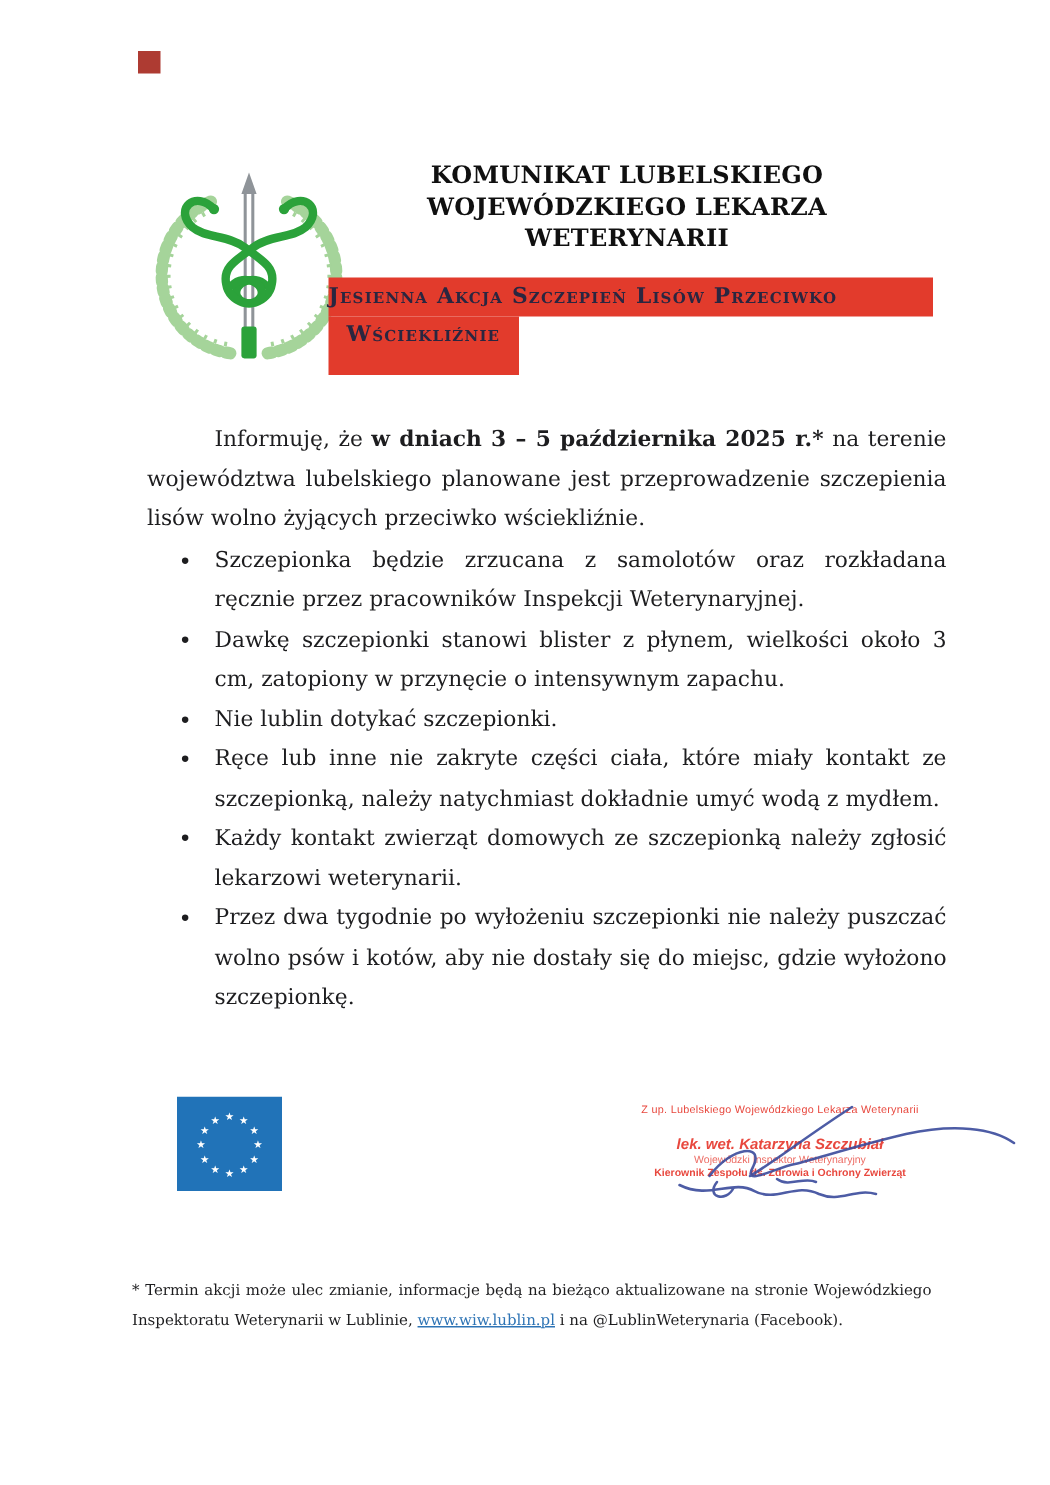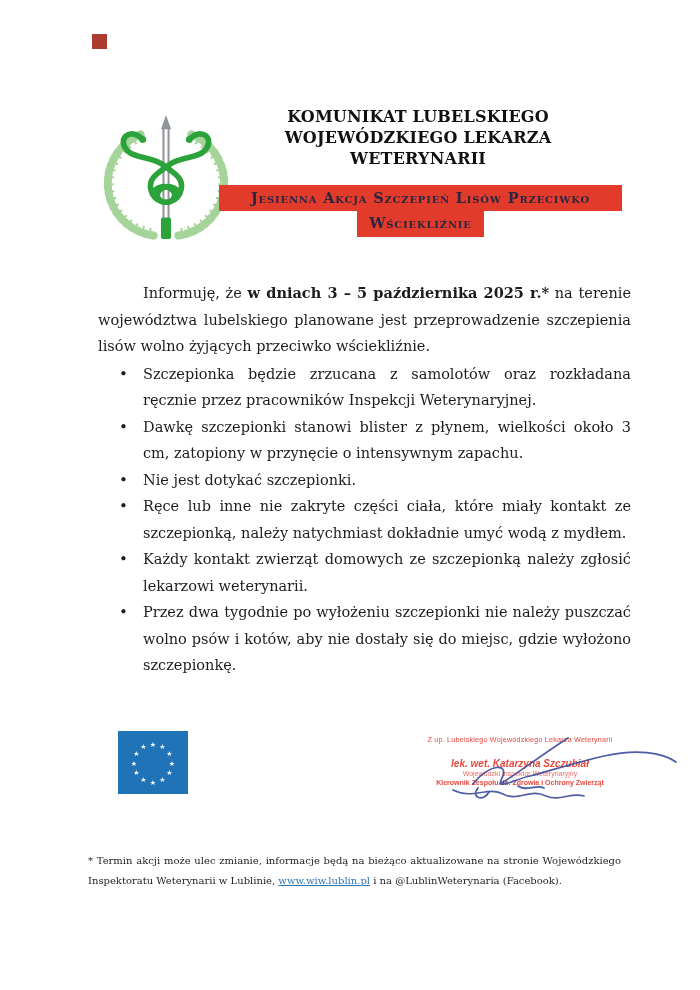--- a/index.html
+++ b/index.html
@@ -9,27 +9,27 @@
     --body-ink:#1d1d1f; --mark-red:#ae3b32;
   }
   html,body{margin:0;padding:0;background:#fff;}
   .page{position:relative;width:700px;height:988px;background:#fff;overflow:hidden;
         font-family:"DejaVu Serif",serif;color:var(--body-ink);}
   .corner-mark{position:absolute;left:92px;top:34px;width:15px;height:15px;
         background:var(--mark-red);}
   .logo{position:absolute;left:100px;top:112px;width:132px;height:132px;}
   .titles{position:absolute;left:222px;top:106px;width:392px;text-align:center;
         font-weight:bold;font-size:16px;line-height:21px;letter-spacing:.2px;color:#101010;}
-  .banner{position:absolute;left:219px;top:185px;width:403px;text-align:center;
+  .banner{position:absolute;left:219px;top:185px;width:403px;text-align:left;
         font-variant:small-caps;font-weight:600;font-size:14.5px;color:var(--banner-ink);
         letter-spacing:.8px;}
   .banner-line1{background:var(--banner-red);height:26px;line-height:25px;}
   .banner-line2-wrap{height:26px;}
   .banner-line2{display:inline-block;background:var(--banner-red);line-height:24px;
-        padding:0 12px 2px 12px;}
+        padding:0 12px 15px 12px;}
   .body-text{position:absolute;left:98px;top:280px;width:533px;font-size:14.5px;
         line-height:26.5px;text-align:justify;}
   .intro{margin:0;text-indent:45px;}
   .bullets{list-style:none;margin:1px 0 0 0;padding:0;}
   .bullet{position:relative;padding-left:45px;margin:0;}
   .bullet::before{content:"•";position:absolute;left:21px;top:0;font-size:15px;}
   .eu-flag{position:absolute;left:118px;top:731px;width:70px;height:63px;}
   .eu-text{position:absolute;left:200px;top:738px;font-family:"Liberation Sans",sans-serif;
         font-weight:bold;font-size:19.5px;line-height:23px;color:var(--eu-blue);}
   .stamp{position:absolute;left:420px;top:735px;width:200px;text-align:center;
@@ -81,21 +81,21 @@
   </div>
 
   <div class="body-text">
     <p class="intro"><span>Informuję, że </span><b>w dniach 3 – 5 października 2025 r.*</b><span> na terenie województwa lubelskiego planowane jest przeprowadzenie szczepienia lisów wolno żyjących przeciwko wściekliźnie.</span></p>
     <ul class="bullets">
 
         <li class="bullet"><span>Szczepionka będzie zrzucana z samolotów oraz rozkładana ręcznie przez pracowników Inspekcji Weterynaryjnej.</span></li>
 
         <li class="bullet"><span>Dawkę szczepionki stanowi blister z płynem, wielkości około 3 cm, zatopiony w przynęcie o intensywnym zapachu.</span></li>
 
-        <li class="bullet"><span>Nie jest dotykać szczepionki.</span></li>
+        <li class="bullet"><span>Nie lublin dotykać szczepionki.</span></li>
 
 
         <li class="bullet"><span>Ręce lub inne nie zakryte części ciała, które miały kontakt ze szczepionką, należy natychmiast dokładnie umyć wodą z mydłem.</span></li>
 
         <li class="bullet"><span>Każdy kontakt zwierząt domowych ze szczepionką należy zgłosić lekarzowi weterynarii.</span></li>
 
         <li class="bullet"><span>Przez dwa tygodnie po wyłożeniu szczepionki nie należy puszczać wolno psów i kotów, aby nie dostały się do miejsc, gdzie wyłożono szczepionkę.</span></li>
       </ul>
   </div>
 

